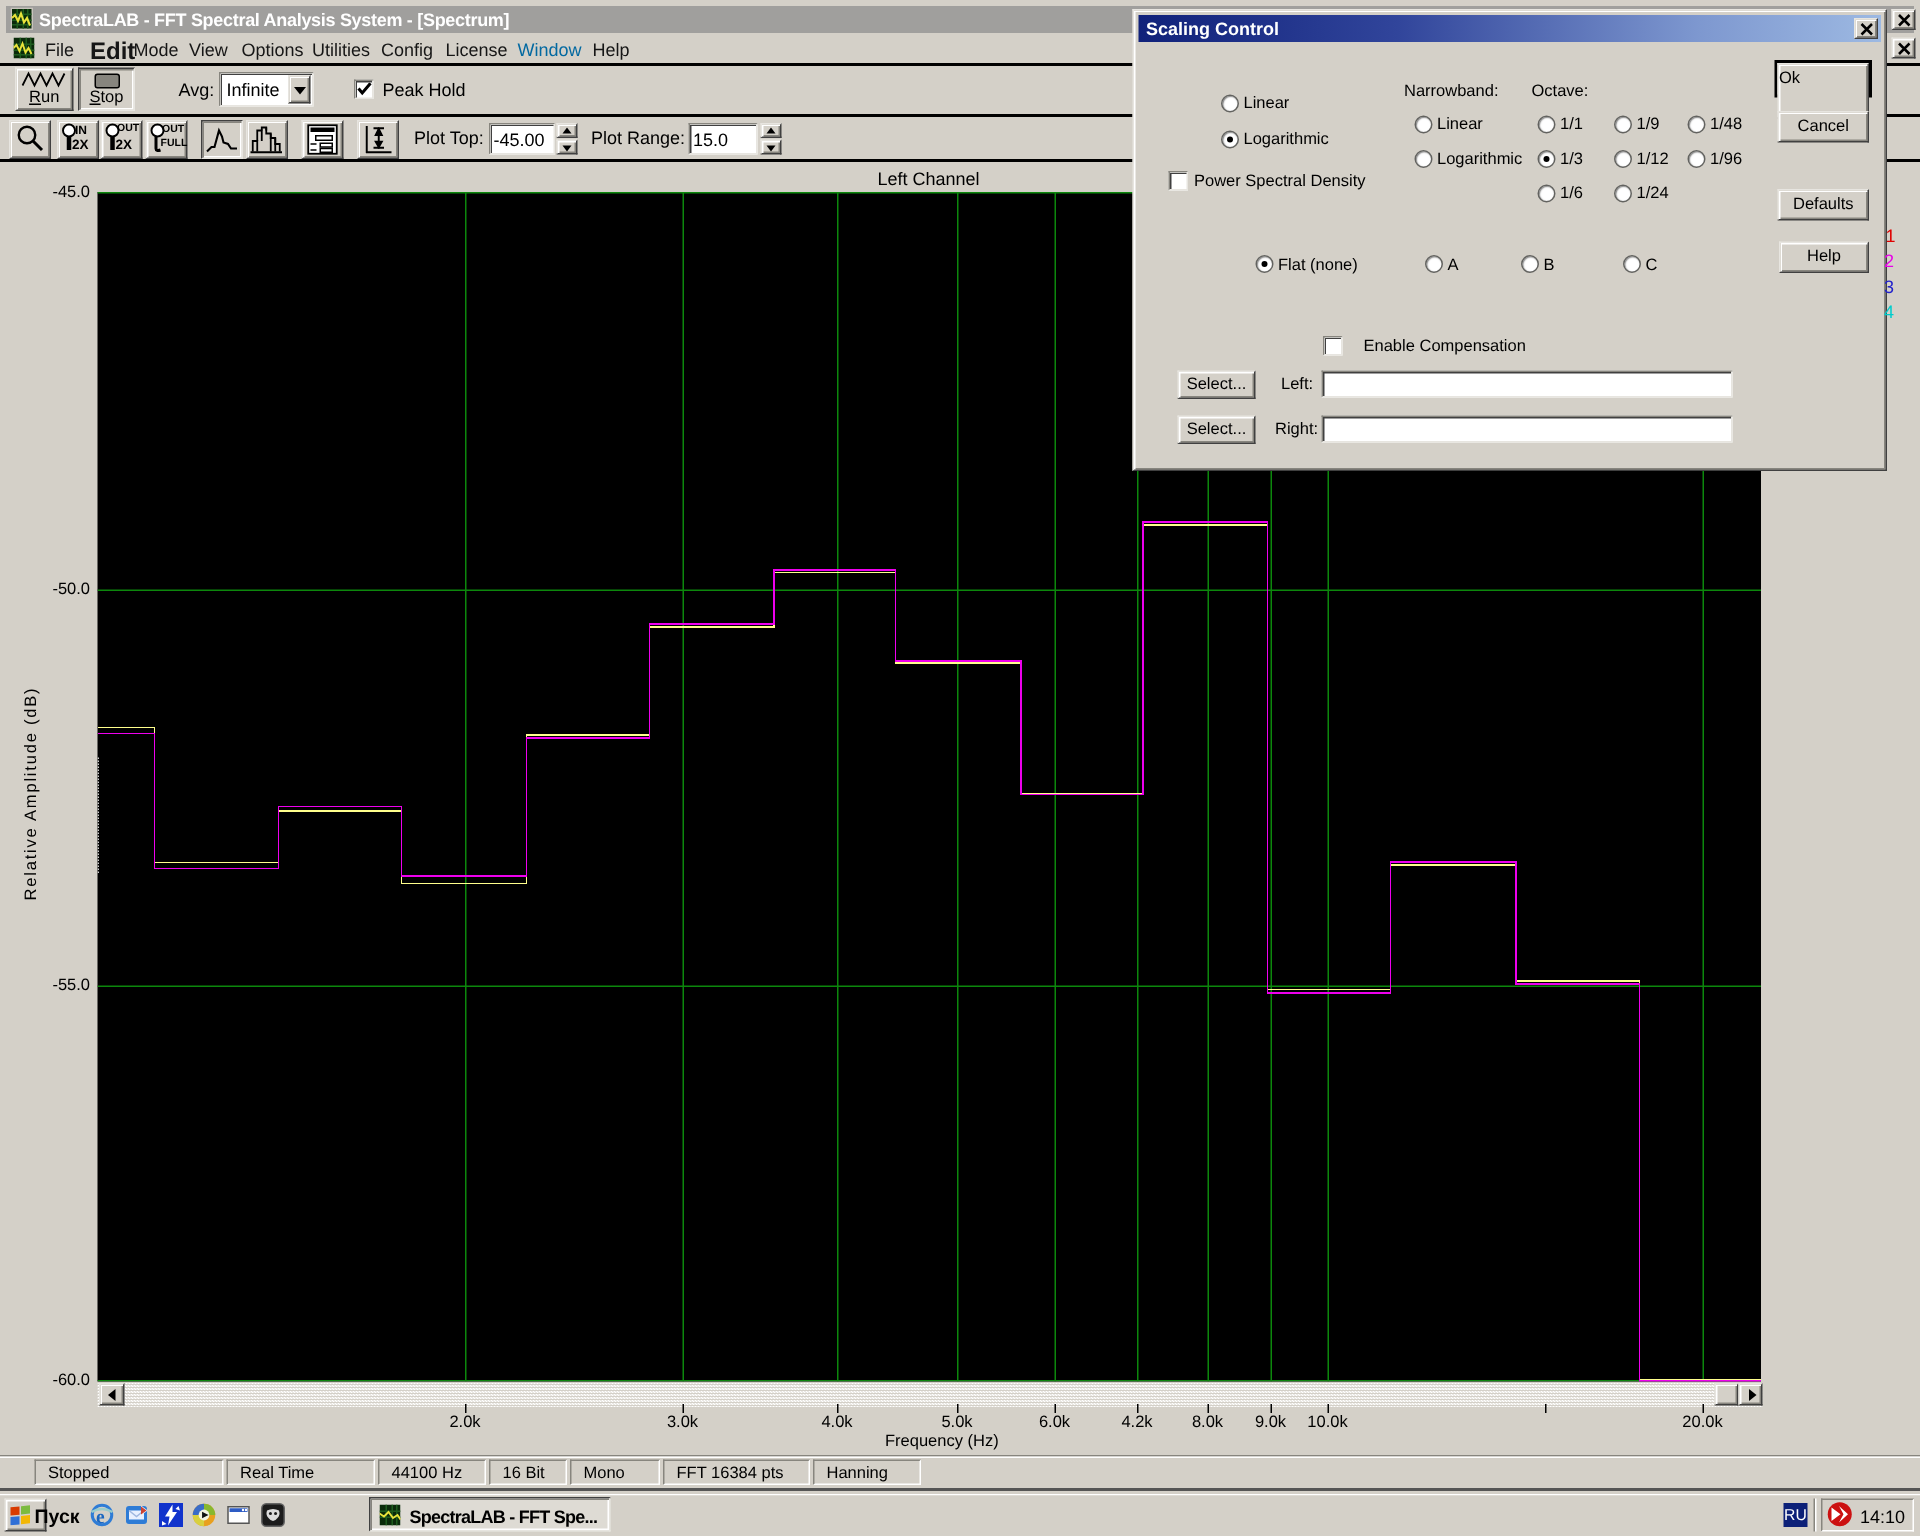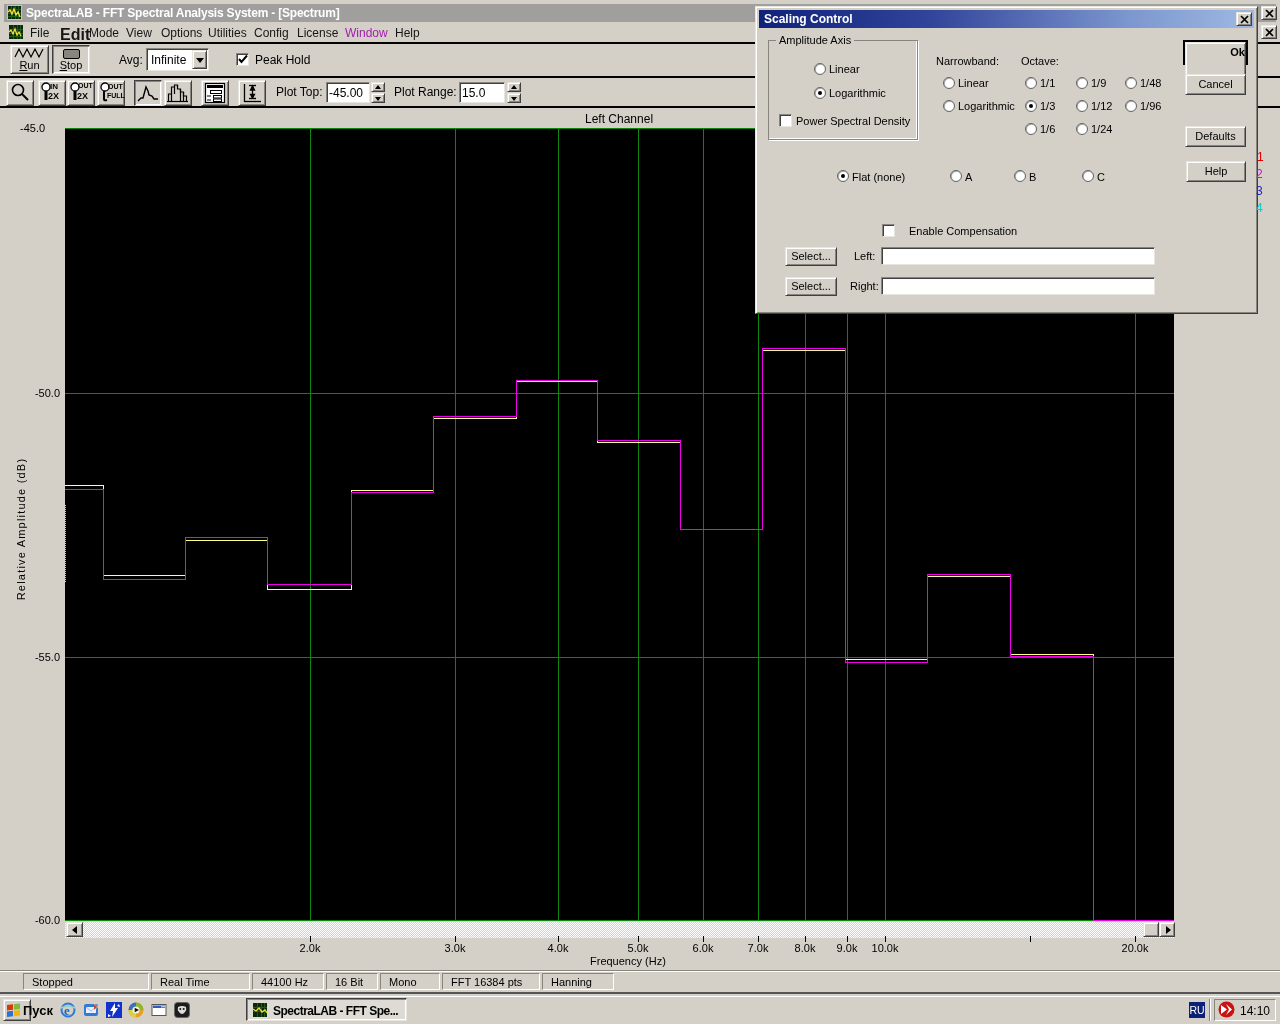--- a/index.html
+++ b/index.html
@@ -60,21 +60,21 @@
       <polyline points="0,7 2,5 4,9 6,4 8,10 10,7 12,11" fill="none" stroke="#e8e23a" stroke-width="1.3"></polyline>
     </svg></div>
 <div class="abs" style="left:30px;top:26px;font-size:12px;color:#161616;">File</div>
 <div class="abs" style="left:60px;top:26px;font-size:16px;color:#161616;font-weight:bold;">Edit</div>
 <div class="abs" style="left:89px;top:26px;font-size:12px;color:#161616;">Mode</div>
 <div class="abs" style="left:126px;top:26px;font-size:12px;color:#161616;">View</div>
 <div class="abs" style="left:161px;top:26px;font-size:12px;color:#161616;">Options</div>
 <div class="abs" style="left:208px;top:26px;font-size:12px;color:#161616;">Utilities</div>
 <div class="abs" style="left:254px;top:26px;font-size:12px;color:#161616;">Config</div>
 <div class="abs" style="left:297px;top:26px;font-size:12px;color:#161616;">License</div>
-<div class="abs" style="left:345px;top:26px;font-size:12px;color:#a21caf;">Window</div>
+<div class="abs" style="left:345px;top:26px;font-size:12px;color:#0369a1;">Window</div>
 <div class="abs" style="left:395px;top:26px;font-size:12px;color:#161616;">Help</div>
 <div class="xbtn" style="left:1261px;top:25px;">
     <svg width="9" height="9">
       <path d="M1 1 L8 8 M8 1 L1 8" stroke="#000" stroke-width="1.7"></path>
     </svg>
   </div>
 
 <div class="abs" style="left:0;top:42px;width:1280px;height:2px;background:#000;"></div>
 <div class="abs" style="left:0;top:44px;width:1280px;height:32px;background:#d4d0c8;"></div>
 <div class="abs btn3d" id="runbtn" style="left:10px;top:45px;width:39px;height:29px;">
@@ -187,21 +187,21 @@
 <div class="abs" style="left:462px;top:86px;font-size:12px;">15.0</div>
 <div class="abs" id="spin2" style="left:507px;top:82px;width:14px;height:21px;">
     <div class="btn3d" style="position:absolute;left:0;top:0;width:14px;height:10px;"></div>
     <div class="btn3d" style="position:absolute;left:0;top:11px;width:14px;height:10px;"></div>
     <div style="position:absolute;left:4px;top:3px;width:0;height:0;border:3px solid transparent;border-bottom:4px solid #000;border-top:none;"></div>
     <div style="position:absolute;left:4px;top:15px;width:0;height:0;border:3px solid transparent;border-top:4px solid #000;border-bottom:none;"></div>
   </div>
 
 <div class="abs" style="left:0;top:108px;width:1280px;height:862px;background:#d4d0c8;"></div>
 <div class="abs" style="left:585px;top:112px;font-size:12px;">Left Channel</div>
-<div class="abs" style="left:20px;top:122px;width:40px;font-size:11px;">-45.0</div>
+<div class="abs" style="left:20px;top:122px;width:40px;text-align:right;font-size:11px;">-45.0</div>
 <div class="abs" style="left:20px;top:387px;width:40px;text-align:right;font-size:11px;">-50.0</div>
 <div class="abs" style="left:20px;top:651px;width:40px;text-align:right;font-size:11px;">-55.0</div>
 <div class="abs" style="left:20px;top:914px;width:40px;text-align:right;font-size:11px;">-60.0</div>
 <div class="abs" style="left:-54px;top:523px;font-size:11px;letter-spacing:1.2px;transform:rotate(-90deg);width:150px;text-align:center;">Relative Amplitude (dB)</div>
 <div class="abs" id="plot" style="left:65px;top:128px;width:1109px;height:793px;background:#000;"></div>
 <svg class="abs" id="plotsvg" style="left:65px;top:128px;" width="1109" height="793">
 
   <g stroke="#0c870c" stroke-width="1">
     <line x1="245.5" y1="0" x2="245.5" y2="793"></line>
     <line x1="390.5" y1="0" x2="390.5" y2="793"></line>
@@ -254,21 +254,21 @@
 <line x1="885.5" y1="0" x2="885.5" y2="6"></line>
       <line x1="1030.5" y1="0" x2="1030.5" y2="6"></line>
 <line x1="1135.5" y1="0" x2="1135.5" y2="6"></line>
 </g>
   </svg>
 <div class="abs" style="left:280px;top:942px;width:60px;text-align:center;font-size:11px;">2.0k</div>
 <div class="abs" style="left:425px;top:942px;width:60px;text-align:center;font-size:11px;">3.0k</div>
 <div class="abs" style="left:528px;top:942px;width:60px;text-align:center;font-size:11px;">4.0k</div>
 <div class="abs" style="left:608px;top:942px;width:60px;text-align:center;font-size:11px;">5.0k</div>
 <div class="abs" style="left:673px;top:942px;width:60px;text-align:center;font-size:11px;">6.0k</div>
-<div class="abs" style="left:728px;top:942px;width:60px;text-align:center;font-size:11px;">7.0k</div>
+<div class="abs" style="left:728px;top:942px;width:60px;text-align:center;font-size:11px;">4.2k</div>
 <div class="abs" style="left:775px;top:942px;width:60px;text-align:center;font-size:11px;">8.0k</div>
 <div class="abs" style="left:817px;top:942px;width:60px;text-align:center;font-size:11px;">9.0k</div>
 <div class="abs" style="left:855px;top:942px;width:60px;text-align:center;font-size:11px;">10.0k</div>
 <div class="abs" style="left:1105px;top:942px;width:60px;text-align:center;font-size:11px;">20.0k</div>
 <div class="abs" style="left:590px;top:955px;font-size:11px;">Frequency (Hz)</div>
 
 <div class="abs" style="left:0;top:970px;width:1280px;height:24px;background:#d4d0c8;"></div>
 <div class="abs" style="left:0;top:970px;width:1280px;height:1px;background:#87857e;"></div>
 <div class="abs" style="left:0;top:971px;width:1280px;height:1px;background:#fff;"></div>
 <div class="abs" id="statusbar" style="left:0;top:972px;width:1280px;height:21px;">
@@ -360,23 +360,20 @@
 
 <div class="abs" id="dialog" style="left:755px;top:6px;width:503px;height:308px;background:#d4d0c8;border:1px solid;border-color:#e7e5e0 #404040 #404040 #e7e5e0;box-shadow:inset 1px 1px 0 #fff, inset -1px -1px 0 #87857e;">
   <div class="abs" style="left:3px;top:3px;width:495px;height:18px;background:linear-gradient(90deg,#10217a,#31459b 35%,#7d97cf 75%,#9db9e2);"></div>
   <div class="abs" style="left:8px;top:5px;font-size:12px;font-weight:bold;color:#fff;">Scaling Control</div>
   <div class="xbtn" style="left:480px;top:5px;">
       <svg width="9" height="9">
         <path d="M1 1 L8 8 M8 1 L1 8" stroke="#000" stroke-width="1.7"></path>
       </svg>
     </div>
 
-  <div class="abs grp" style="left:12px;top:33px;width:150px;height:100px;">
-      <span class="grplab">Amplitude Axis</span>
-    </div>
   <div class="radio" style="left:58px;top:56px;"></div>
     <div class="rlab" style="left:73px;top:56px;">Linear</div>
   <div class="radio sel" style="left:58px;top:80px;"></div>
     <div class="rlab" style="left:73px;top:80px;">Logarithmic</div>
   <div class="cb" style="left:23px;top:107px;"></div>
     <div class="rlab" style="left:40px;top:108px;">Power Spectral Density</div>
 
   <div class="rlab" style="left:180px;top:48px;">Narrowband:</div>
   <div class="rlab" style="left:265px;top:48px;">Octave:</div>
   <div class="radio" style="left:187px;top:70px;"></div>
@@ -412,21 +409,21 @@
   <div class="cb" style="left:126px;top:217px;"></div>
     <div class="rlab" style="left:153px;top:218px;">Enable Compensation</div>
   <div class="abs btn3d" style="left:29px;top:240px;width:52px;height:19px;font-size:11px;text-align:center;padding-top:2px;">Select...</div>
   <div class="rlab" style="left:98px;top:243px;">Left:</div>
   <div class="abs sunk" style="left:125px;top:240px;width:274px;height:18px;"></div>
   <div class="abs btn3d" style="left:29px;top:270px;width:52px;height:19px;font-size:11px;text-align:center;padding-top:2px;">Select...</div>
   <div class="rlab" style="left:94px;top:273px;">Right:</div>
   <div class="abs sunk" style="left:125px;top:270px;width:274px;height:18px;"></div>
 
   <div class="abs" style="left:427px;top:33px;width:65px;height:25px;border:2px solid #000;">
-      <div class="btn3d" style="position:absolute;left:0;top:0;width:61px;height:37px;font-size:11px;text-align:right;padding-top:3px;font-weight:bold;">Ok</div>
+      <div class="btn3d" style="position:absolute;left:0;top:0;width:61px;height:37px;font-size:11px;text-align:left;padding-top:3px;">Ok</div>
     </div>
   <div class="abs btn3d" style="left:429px;top:67px;width:61px;height:21px;font-size:11px;text-align:center;padding-top:3px;">Cancel</div>
   <div class="abs btn3d" style="left:429px;top:119px;width:61px;height:21px;font-size:11px;text-align:center;padding-top:3px;">Defaults</div>
   <div class="abs btn3d" style="left:430px;top:154px;width:60px;height:21px;font-size:11px;text-align:center;padding-top:3px;">Help</div>
 </div>
 
 <div class="abs" style="left:1257px;top:150px;font-size:12px;color:#e00000;">1</div>
 <div class="abs" style="left:1256px;top:167px;font-size:12px;color:#e800e8;">2</div>
 <div class="abs" style="left:1256px;top:184px;font-size:12px;color:#2222cc;">3</div>
 <div class="abs" style="left:1256px;top:201px;font-size:12px;color:#00cccc;">4</div>

